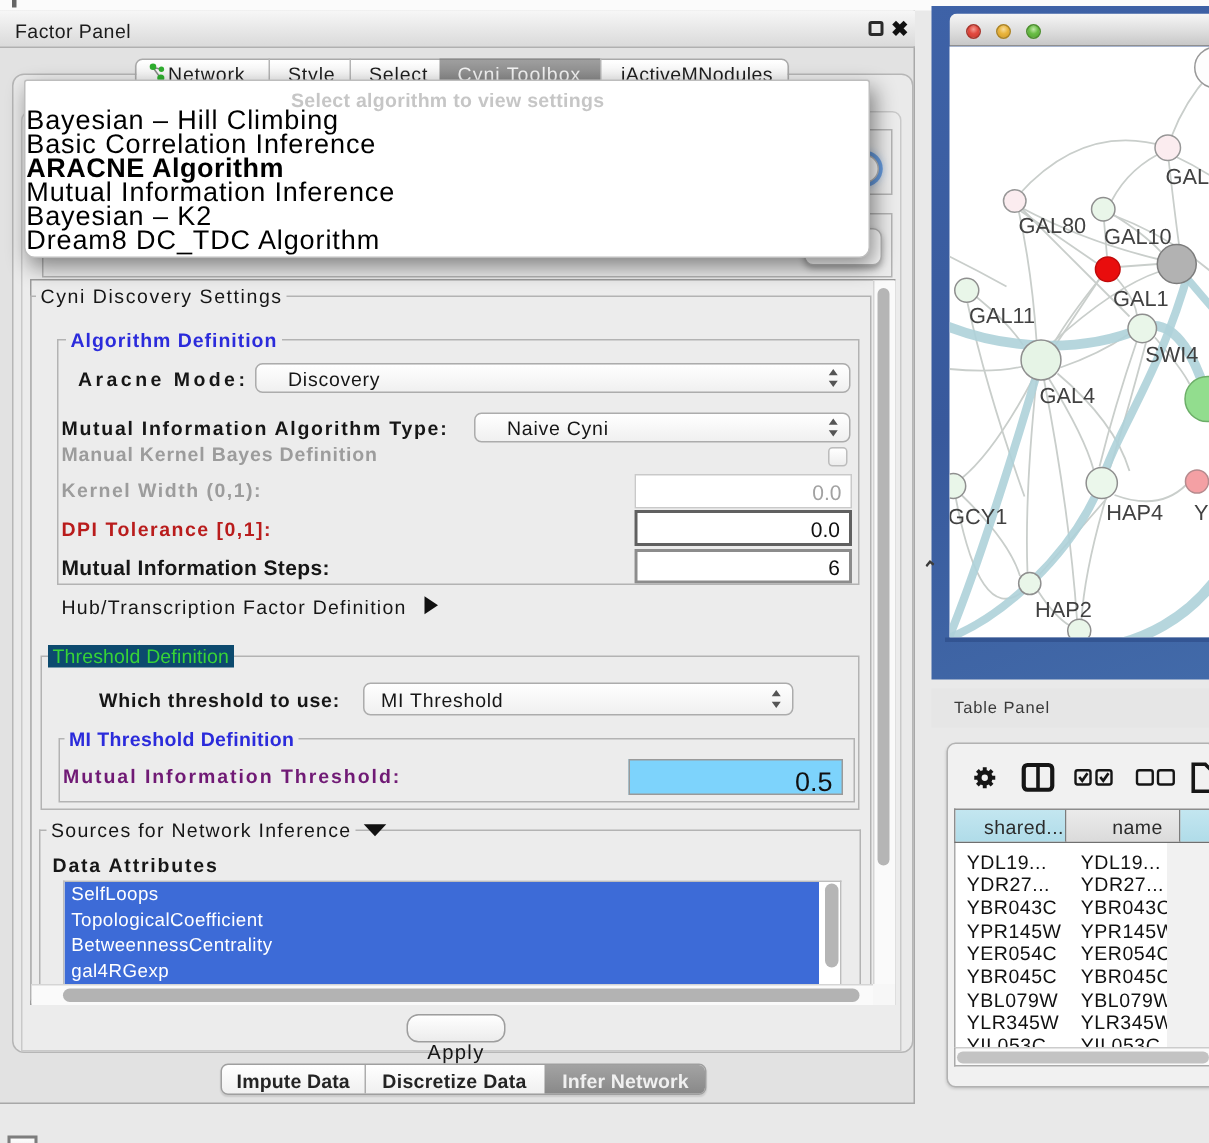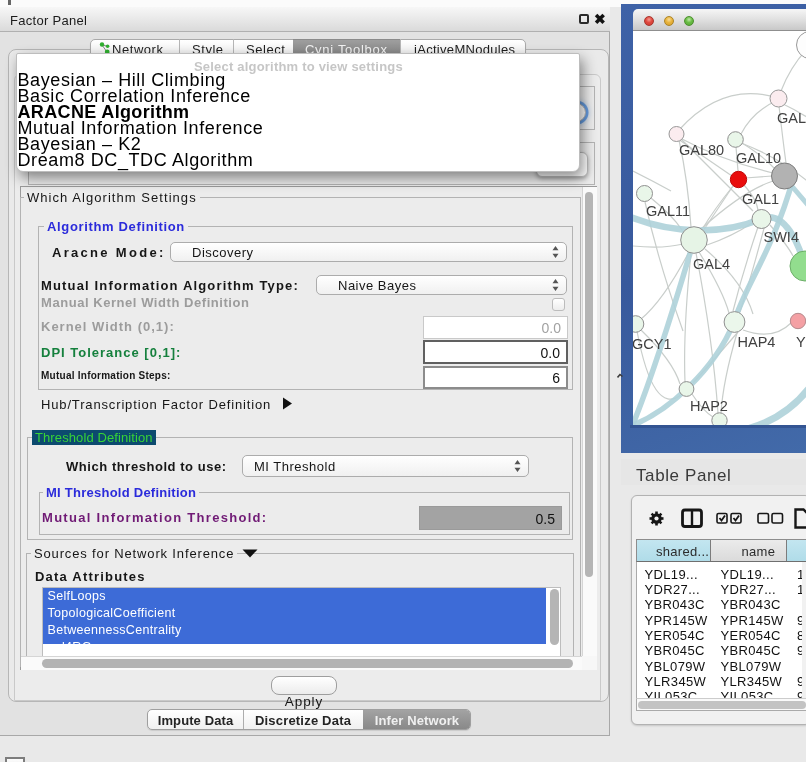--- a/index.html
+++ b/index.html
@@ -100,21 +100,21 @@
     <text x="104.5" y="315.5">HAP4</text>
     <text x="163" y="315.5">Y</text>
     <text x="57" y="380">HAP2</text>
   </g>
 </svg>
 </div>
 
 <div class="abs" style="left:630px;top:425px;width:176px;height:3px;background:#2c4a85;opacity:.6;"></div>
 
 <div class="abs" style="left:621px;top:459px;width:185px;height:26px;background:#e6e6e6;"></div>
-<div class="abs" style="left:636px;top:466px;font-size:17px;letter-spacing:0.6px;color:#3a3a3a;">Table Panel</div>
+<div class="abs" style="left:636px;top:466px;font-size:11px;letter-spacing:0.6px;color:#3a3a3a;">Table Panel</div>
 
 <div class="abs" style="left:631px;top:495px;width:180px;height:230px;background:#f1f1f1;border:1px solid #b2b2b2;border-radius:6px;box-shadow:0 1px 2px rgba(0,0,0,0.15);"></div>
 
 <div class="abs" style="left:631px;top:505px;width:175px;height:28px;">
 <svg width="175" height="28" xmlns="http://www.w3.org/2000/svg">
 
   <g transform="translate(25.5,13.5)" fill="#161616">
     <circle r="5.2"></circle>
     <g stroke="#161616" stroke-width="2.6">
       <line x1="0" y1="-7" x2="0" y2="7"></line>
@@ -147,21 +147,21 @@
 </div>
 
 <div class="abs" style="left:635.5px;top:539px;width:170.5px;height:23px;border-top:1px solid #8d8d8d;border-bottom:1px solid #6f6f6f;border-left:1px solid #8d8d8d;overflow:hidden;">
   <div class="abs" style="left:0;top:0;width:74px;height:23px;background:linear-gradient(#c3e6f0,#aedbe8);border-right:1px solid #7c7c7c;"></div>
   <div class="abs" style="left:74px;top:0;width:76px;height:23px;background:linear-gradient(#ebebeb,#d9d9d9);border-right:1px solid #7c7c7c;"></div>
   <div class="abs" style="left:150px;top:0;width:21px;height:23px;background:linear-gradient(#c3e6f0,#aedbe8);"></div>
   <div class="abs" style="left:19.5px;top:4px;font-size:13px;letter-spacing:0.3px;color:#2c2c2c;">shared...</div>
   <div class="abs" style="left:105px;top:4px;font-size:13px;letter-spacing:0.3px;color:#2c2c2c;">name</div>
 </div>
 
-<div class="abs" style="left:635.5px;top:562px;width:166px;height:136px;background:#fff;border-left:1px solid #aaa;overflow:hidden;font-size:13px;letter-spacing:0.35px;color:#111;">
+<div class="abs" style="left:635.5px;top:562px;width:142px;height:136px;background:#fff;border-left:1px solid #aaa;overflow:hidden;font-size:13px;letter-spacing:0.35px;color:#111;">
   <div class="abs" style="left:8px;top:4.5px;line-height:15.35px;">YDL19...<br>YDR27...<br>YBR043C<br>YPR145W<br>YER054C<br>YBR045C<br>YBL079W<br>YLR345W<br>YIL053C</div>
   <div class="abs" style="left:84px;top:4.5px;line-height:15.35px;">YDL19...<br>YDR27...<br>YBR043C<br>YPR145W<br>YER054C<br>YBR045C<br>YBL079W<br>YLR345W<br>YIL053C</div>
   <div class="abs" style="left:160.5px;top:4.5px;line-height:15.35px;">13<br>12<br>&nbsp;<br>9.<br>8.<br>9.<br>&nbsp;<br>9.<br>9.</div>
 </div>
 
 <div class="abs" style="left:635.5px;top:698px;width:170.5px;height:13px;background:#fafafa;border-top:1px solid #ccc;border-left:1px solid #aaa;border-bottom:1px solid #aaa;"></div>
 <div class="abs" style="left:638px;top:700.5px;width:168px;height:8.5px;background:#c3c3c3;border-radius:4.5px;"></div>
 
 <div class="abs" style="left:0;top:7px;width:610px;height:729px;background:#e2e2e2;border-right:1px solid #a8a8a8;border-bottom:1px solid #a8a8a8;"></div>
 
@@ -195,53 +195,53 @@
 <div class="abs" style="left:414px;top:41.5px;font-size:13px;letter-spacing:0.3px;color:#1e1e1e;">jActiveMNodules</div>
 
 <div class="abs" style="left:20px;top:186px;width:577px;height:484px;border:1px solid #9b9b9b;background:#ececec;"></div>
 
 <div class="abs" style="left:28px;top:86px;width:567px;height:44px;border:1px solid #b3b3b3;"></div>
 <div class="abs" style="left:553px;top:103px;width:33px;height:19px;background:#fff;border:1px solid #b9b9b9;border-radius:10px;box-shadow:0 0 0 2.5px rgba(85,145,220,0.85),0 0 5px 3px rgba(85,145,220,0.35);"></div>
 <div class="abs" style="left:28px;top:142px;width:567px;height:43px;border:1px solid #b3b3b3;"></div>
 <div class="abs" style="left:536px;top:152px;width:51.5px;height:25px;background:#fff;border:1px solid #bbb;border-radius:6px;box-shadow:0 2px 4px rgba(0,0,0,0.3);"></div>
 
 <div class="abs" style="left:20px;top:197px;width:561px;height:470px;border:1px solid #b3b3b3;"></div>
-<div class="abs" style="left:24px;top:190px;background:#ececec;padding:0 3px;font-size:13px;letter-spacing:1.05px;color:#161616;">Which Algorithm Settings</div>
+<div class="abs" style="left:24px;top:190px;background:#ececec;padding:0 3px;font-size:13px;letter-spacing:1.05px;color:#161616;">Cyni Discovery Settings</div>
 
 <div class="abs" style="left:37.5px;top:226px;width:535.5px;height:164px;border:1px solid #b3b3b3;"></div>
 <div class="abs" style="left:44px;top:219px;background:#ececec;padding:0 3px;font-size:13px;font-weight:bold;letter-spacing:0.65px;color:#2b2bdb;">Algorithm Definition</div>
 
 <div class="abs" style="left:41px;top:245px;font-size:13px;font-weight:bold;letter-spacing:2.3px;color:#161616;margin-left:11px;">Aracne Mode:</div>
 <div class="abs" style="left:170px;top:242px;width:397px;height:20px;background:linear-gradient(#ffffff,#f0f0f0);border:1px solid #acacac;border-radius:5px;"></div>
 <div class="abs" style="left:192px;top:245px;font-size:13px;letter-spacing:0.5px;color:#161616;">Discovery</div>
 <div class="abs" style="left:551px;top:244px;width:9px;height:16px;">
 <svg width="9" height="16" xmlns="http://www.w3.org/2000/svg">
       <path d="M4.5,2 L7.5,6.2 H1.5 Z M4.5,14 L1.5,9.8 H7.5 Z" fill="#555"></path>
     </svg>
 </div>
 
 <div class="abs" style="left:41px;top:278px;font-size:13px;font-weight:bold;letter-spacing:1.15px;color:#161616;">Mutual Information Algorithm Type:</div>
 <div class="abs" style="left:316px;top:274.5px;width:251px;height:20px;background:linear-gradient(#ffffff,#f0f0f0);border:1px solid #acacac;border-radius:5px;"></div>
-<div class="abs" style="left:338px;top:277.5px;font-size:13px;letter-spacing:0.5px;color:#161616;">Naive Bayes</div>
+<div class="abs" style="left:338px;top:277.5px;font-size:13px;letter-spacing:0.5px;color:#161616;">Naive Cyni</div>
 <div class="abs" style="left:551px;top:276.5px;width:9px;height:16px;">
 <svg width="9" height="16" xmlns="http://www.w3.org/2000/svg">
       <path d="M4.5,2 L7.5,6.2 H1.5 Z M4.5,14 L1.5,9.8 H7.5 Z" fill="#555"></path>
     </svg>
 </div>
 
-<div class="abs" style="left:41px;top:294.5px;font-size:13px;font-weight:bold;letter-spacing:0.55px;color:#9c9c9c;">Manual Kernel Width Definition</div>
+<div class="abs" style="left:41px;top:294.5px;font-size:13px;font-weight:bold;letter-spacing:0.55px;color:#9c9c9c;">Manual Kernel Bayes Definition</div>
 <div class="abs" style="left:552px;top:298px;width:13px;height:13px;background:linear-gradient(#ffffff,#ededed);border:1px solid #bcbcbc;border-radius:3px;"></div>
 
 <div class="abs" style="left:41px;top:319px;font-size:13px;font-weight:bold;letter-spacing:1.0px;color:#9c9c9c;">Kernel Width (0,1):</div>
 <div class="abs" style="left:423px;top:315.5px;width:145px;height:23px;background:#fff;border:1px solid #c9c9c9;font-size:14px;color:#a2a2a2;text-align:right;padding:3px 6px 0 0;">0.0</div>
 
-<div class="abs" style="left:41px;top:345px;font-size:13px;font-weight:bold;letter-spacing:1.0px;color:#15803d;">DPI Tolerance [0,1]:</div>
+<div class="abs" style="left:41px;top:345px;font-size:13px;font-weight:bold;letter-spacing:1.0px;color:#b91c1c;">DPI Tolerance [0,1]:</div>
 <div class="abs" style="left:423px;top:340px;width:145px;height:24px;background:#fff;border:2px solid #606060;font-size:14px;color:#111;text-align:right;padding:3px 6px 0 0;">0.0</div>
 
-<div class="abs" style="left:41px;top:370px;font-size:10px;font-weight:bold;letter-spacing:0.25px;color:#161616;">Mutual Information Steps:</div>
+<div class="abs" style="left:41px;top:370px;font-size:14px;font-weight:bold;letter-spacing:0.25px;color:#161616;">Mutual Information Steps:</div>
 <div class="abs" style="left:423px;top:365.5px;width:145px;height:23.5px;background:#fff;border:2px solid #8c8c8c;font-size:14px;color:#111;text-align:right;padding:2.5px 6px 0 0;">6</div>
 
 <div class="abs" style="left:41px;top:396.5px;font-size:13px;letter-spacing:0.85px;color:#161616;">Hub/Transcription Factor Definition</div>
 <div class="abs" style="left:282px;top:397px;width:11px;height:13px;">
 <svg width="11" height="13" xmlns="http://www.w3.org/2000/svg">
       <path d="M1,0.5 L10,6.5 L1,12.5 Z" fill="#111"></path>
     </svg>
 </div>
 
 <div class="abs" style="left:26.5px;top:437px;width:546.5px;height:103px;border:1px solid #b3b3b3;"></div>
@@ -253,33 +253,33 @@
 <div class="abs" style="left:513px;top:458px;width:9px;height:16px;">
 <svg width="9" height="16" xmlns="http://www.w3.org/2000/svg">
       <path d="M4.5,2 L7.5,6.2 H1.5 Z M4.5,14 L1.5,9.8 H7.5 Z" fill="#555"></path>
     </svg>
 </div>
 
 <div class="abs" style="left:38.5px;top:491.5px;width:531.5px;height:43px;border:1px solid #b3b3b3;"></div>
 <div class="abs" style="left:43px;top:484.5px;background:#ececec;padding:0 3px;font-size:13px;font-weight:bold;letter-spacing:0.25px;color:#2b2bdb;">MI Threshold Definition</div>
 
 <div class="abs" style="left:42px;top:510px;font-size:13px;font-weight:bold;letter-spacing:1.3px;color:#701a75;">Mutual Information Threshold:</div>
-<div class="abs" style="left:419px;top:506px;width:143px;height:24px;background:#a3a3a3;border:1px solid #9a9a9a;font-size:14px;color:#111;text-align:right;padding:3.5px 6px 0 0;">0.5</div>
+<div class="abs" style="left:419px;top:506px;width:143px;height:24px;background:#7dd3fc;border:1px solid #9a9a9a;font-size:18px;color:#111;text-align:right;padding:3.5px 6px 0 0;">0.5</div>
 
 <div class="abs" style="left:26px;top:553px;width:548px;height:114px;border:1px solid #b3b3b3;border-bottom:none;"></div>
 <div class="abs" style="left:31px;top:546px;background:#ececec;padding:0 3px;font-size:13px;letter-spacing:0.85px;color:#161616;">Sources for Network Inference</div>
 <div class="abs" style="left:242px;top:549px;width:16px;height:9px;">
 <svg width="16" height="9" xmlns="http://www.w3.org/2000/svg">
       <path d="M0.5,0.5 L15.5,0.5 L8,8.5 Z" fill="#111"></path>
     </svg>
 </div>
 <div class="abs" style="left:35px;top:569px;font-size:13px;font-weight:bold;letter-spacing:1.2px;color:#161616;">Data Attributes</div>
 
 <div class="abs" style="left:42px;top:587px;width:519px;height:69px;background:#fff;border:1px solid #bdbdbd;border-bottom:none;overflow:hidden;">
-  <div class="abs" style="left:0;top:0;width:503px;height:56px;background:#3d6bd7;color:#fff;font-size:12.5px;letter-spacing:0.3px;line-height:17px;padding-left:4.5px;">SelfLoops<br>TopologicalCoefficient<br>BetweennessCentrality<br>gal4RGexp</div>
+  <div class="abs" style="left:0;top:0;width:503px;height:68px;background:#3d6bd7;color:#fff;font-size:12.5px;letter-spacing:0.3px;line-height:17px;padding-left:4.5px;">SelfLoops<br>TopologicalCoefficient<br>BetweennessCentrality<br>gal4RGexp</div>
   <div class="abs" style="left:507px;top:1px;width:9px;height:56px;background:#b5b5b5;border-radius:4.5px;"></div>
 </div>
 
 <div class="abs" style="left:582px;top:187px;width:14.5px;height:469px;background:#fafafa;border-left:1px solid #d5d5d5;"></div>
 <div class="abs" style="left:582px;top:656px;width:14.5px;height:13.5px;background:#f7f7f7;"></div>
 <div class="abs" style="left:585px;top:192px;width:7.7px;height:385px;background:#b5b5b5;border-radius:4px;"></div>
 <div class="abs" style="left:21px;top:656px;width:561px;height:13.5px;background:#fafafa;border-top:1px solid #d5d5d5;"></div>
 <div class="abs" style="left:42px;top:658.5px;width:531px;height:9px;background:#b3b3b3;border-radius:4.5px;"></div>
 
 <div class="abs" style="left:271px;top:676px;width:66px;height:18.5px;background:linear-gradient(#ffffff,#ececec);border:1px solid #9e9e9e;border-radius:8px;text-align:center;font-size:13.5px;letter-spacing:0.9px;color:#161616;padding-top:17px;">Apply</div>

